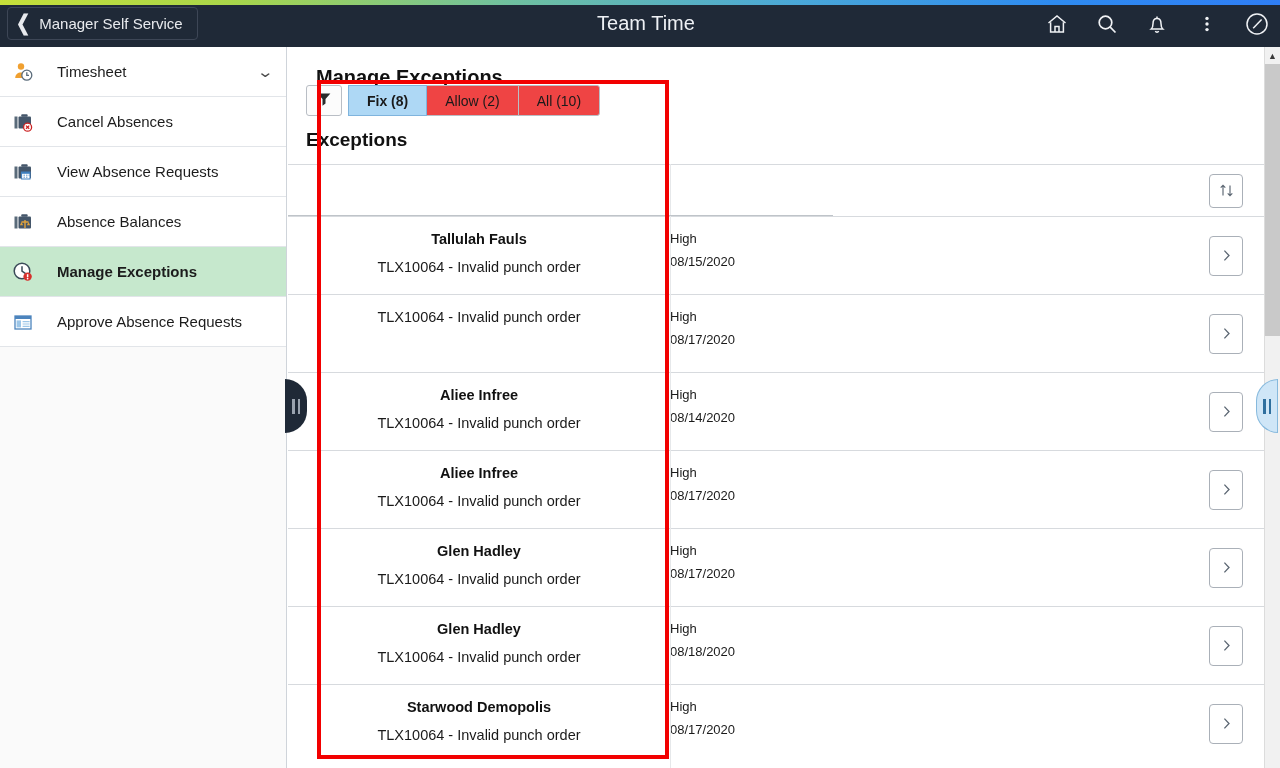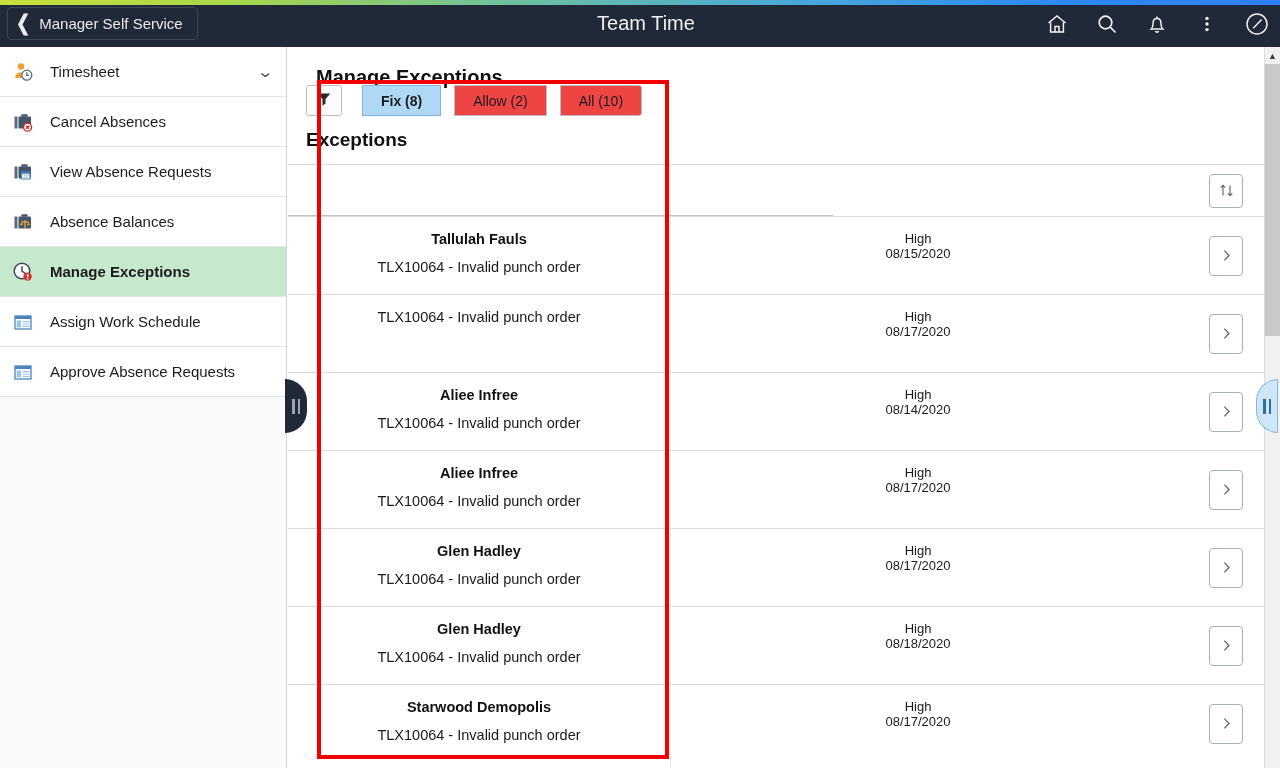--- a/index.html
+++ b/index.html
@@ -55,21 +55,21 @@
   #sidebar {
     position: absolute; left: 0; top: 47px;
     width: 287px; height: 721px;
     background: #fafafa;
     border-right: 1px solid #cfd4da;
     overflow: hidden;
   }
   .nav-item {
     position: relative;
     height: 50px; padding: 0 14px 0 12px;
-    display: flex; align-items: center; gap: 16px;
+    display: flex; align-items: center; gap: 23px;
     border-bottom: 1px solid #e2e5e9;
     font-size: 15px; color: #1c1c1c; cursor: pointer;
     background: #ffffff;
   }
   .nav-item.selected { background: #c6e8cd; font-weight: bold; }
   .nav-icon { width: 22px; height: 22px; flex: 0 0 22px;
               display: flex; align-items: center; justify-content: center; }
   .nav-icon svg { display: block; }
   .nav-label { flex: 1 1 auto; white-space: nowrap; }
   .nav-caret { font-size: 15px; color: #4a4a4a; transform: scaleX(1.4); }
@@ -93,21 +93,21 @@
     overflow: hidden;
   }
   #page-title {
     position: absolute; left: 28px; top: 19px;
     font-size: 20px; font-weight: bold; color: #111111;
   }
 
   
   #tabstrip {
     position: absolute; left: 18px; top: 38px;
-    display: flex; align-items: flex-end; gap: 14px;
+    display: flex; align-items: flex-end; gap: 0;
   }
   #filter-button {
     width: 36px; height: 31px;
     border: 1px solid #b9bec5; border-radius: 3px;
     background: #fcfcfc; cursor: pointer;
     display: flex; align-items: center; justify-content: center;
     margin-right: 7px;
   }
   .tab {
     height: 31px; padding: 0 18px;
@@ -151,21 +151,21 @@
   .col-left {
     flex: 0 0 382px;
     padding: 14px 18px 0 18px;
     display: flex; flex-direction: column; gap: 12px; text-align: center;
   }
   .emp-name { font-size: 14.5px; font-weight: bold; color: #111111; }
   .exc-desc { font-size: 14.5px; color: #1a1a1a; }
   .col-mid {
     flex: 1 1 auto;
     padding: 14px 22px 0 0;
-    display: flex; flex-direction: column; align-items: center; gap: 0;
+    display: flex; flex-direction: column; align-items: flex-start; gap: 8px;
   }
   .sev { font-size: 13px; color: #1a1a1a; }
   .dt  { font-size: 13px; color: #1a1a1a; }
   .col-action {
     flex: 0 0 76px;
     display: flex; align-items: center; justify-content: center;
   }
   .sq-btn {
     width: 34px; height: 34px;
     border: 1px solid #aab0b8; border-radius: 4px;
@@ -333,31 +333,20 @@
         <circle cx="10" cy="10" r="7.8" fill="#fff" stroke="#3a4a58" stroke-width="1.5"></circle>
         <path d="M10 5.2 v5 l3.6 2.4" stroke="#3a4a58" stroke-width="1.5" fill="none"></path>
         <circle cx="15.6" cy="15.6" r="4.2" fill="#d6302c"></circle>
         <path d="M15.6 13.2 v3" stroke="#fff" stroke-width="1.5"></path>
         <circle cx="15.6" cy="17.6" r="0.85" fill="#fff"></circle>
       </svg>
     </span>
     <span class="nav-label">Manage Exceptions</span>
   </div>
 
-  <div class="nav-item">
-    <span class="nav-icon">
-      <svg width="22" height="22" viewBox="0 0 22 22">
-        <rect x="3" y="5" width="16" height="13" fill="#fff" stroke="#4c84bd" stroke-width="1.3"></rect>
-        <rect x="3" y="5" width="16" height="3" fill="#4c84bd"></rect>
-        <rect x="4.6" y="9.4" width="4.4" height="7" fill="#9cc6e8"></rect>
-        <path d="M10.6 10.6 h7 M10.6 13 h7 M10.6 15.4 h7" stroke="#9cc6e8" stroke-width="1.1"></path>
-      </svg>
-    </span>
-    <span class="nav-label">Assign Work Schedule</span>
-  </div>
 
   <div class="nav-item">
     <span class="nav-icon">
       <svg width="22" height="22" viewBox="0 0 22 22">
         <rect x="3" y="5" width="16" height="13" fill="#fff" stroke="#4c84bd" stroke-width="1.3"></rect>
         <rect x="3" y="5" width="16" height="3" fill="#4c84bd"></rect>
         <rect x="4.6" y="9.4" width="4.4" height="7" fill="#9cc6e8"></rect>
         <path d="M10.6 10.6 h7 M10.6 13 h7 M10.6 15.4 h7" stroke="#9cc6e8" stroke-width="1.1"></path>
       </svg>
     </span>

